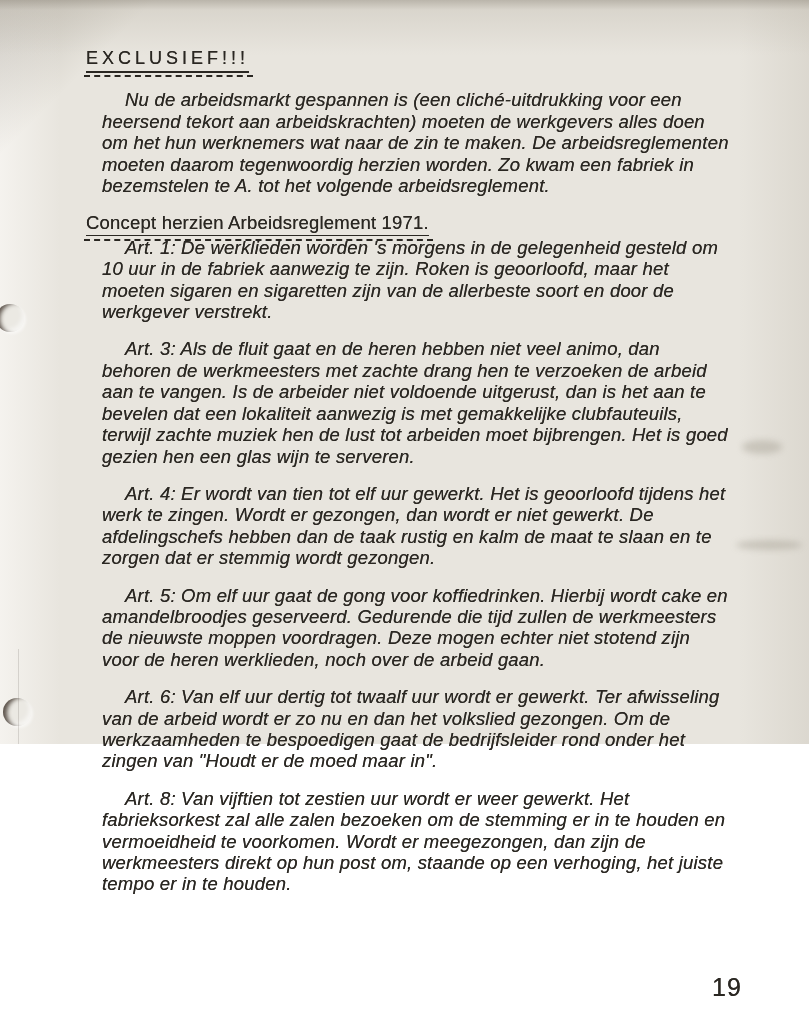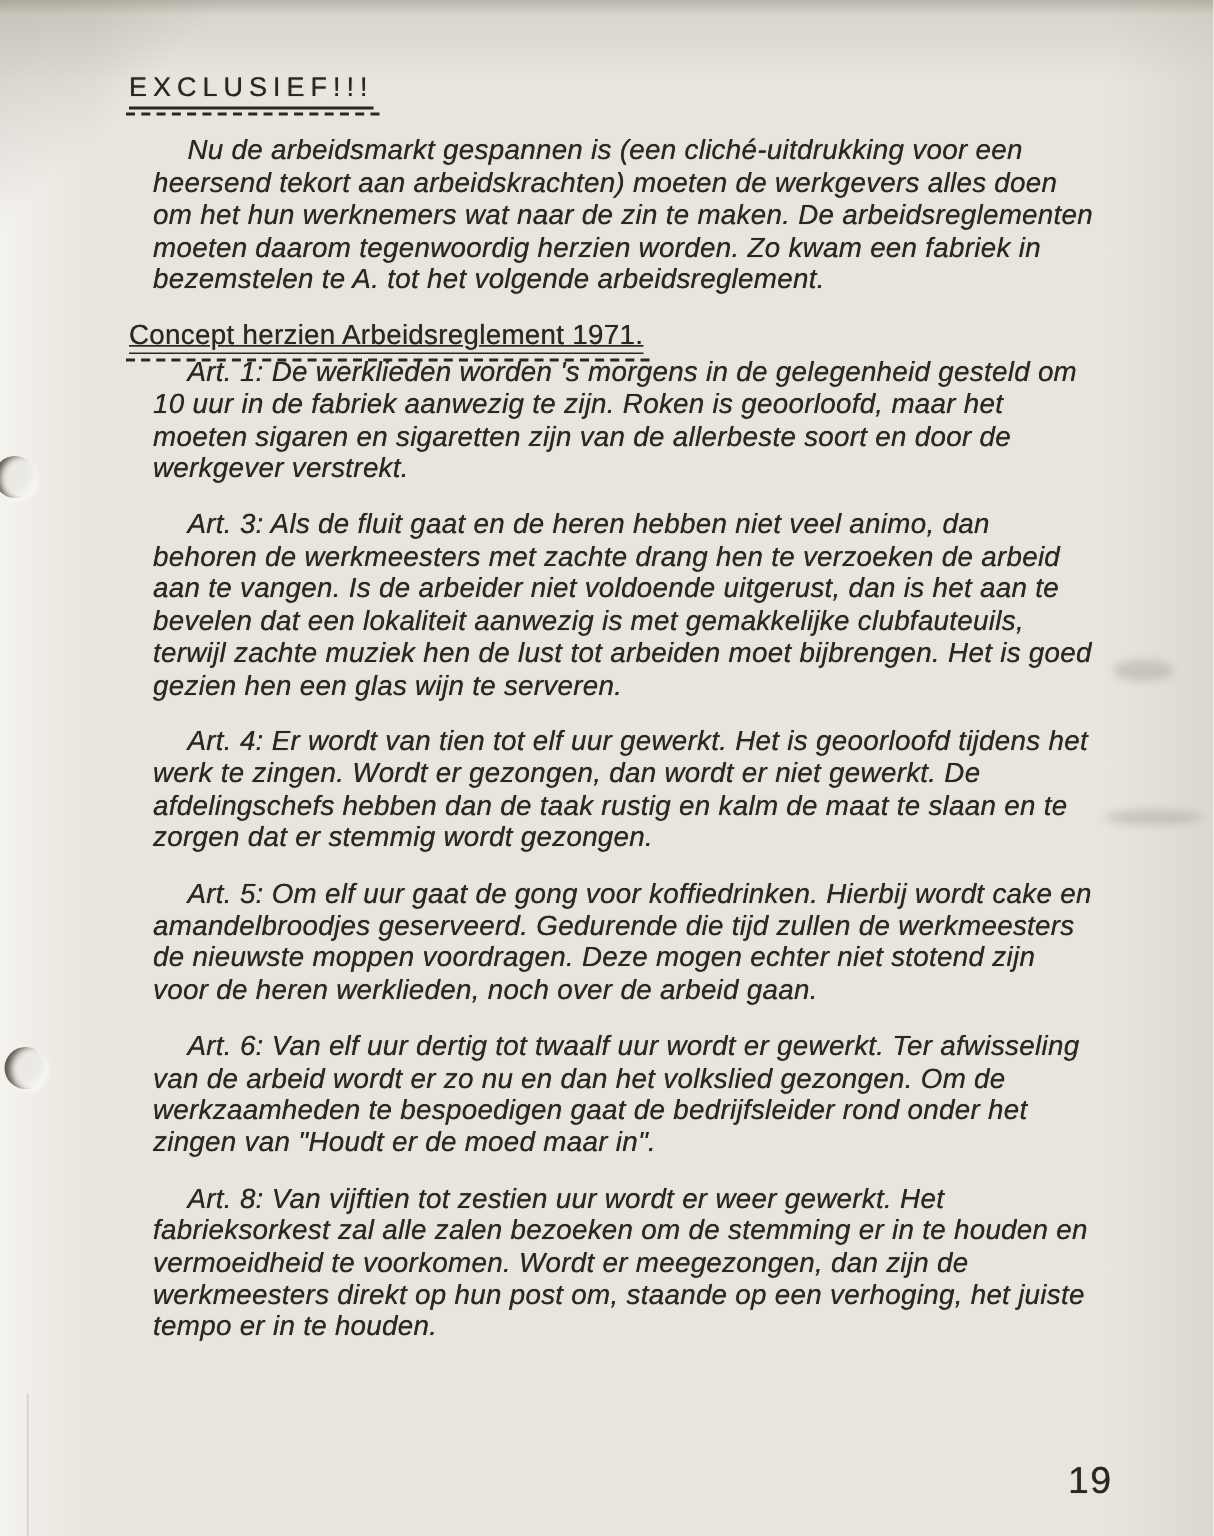--- a/index.html
+++ b/index.html
@@ -6,21 +6,21 @@
     margin: 0;
     padding: 0;
     width: 809px;
     height: 1024px;
     overflow: hidden;
     font-family: "Liberation Sans", "DejaVu Sans", sans-serif;
   }
   .paper {
     position: relative;
     width: 809px;
-    height: 1024px;
+    height: 744px;
     color: #2a2722;
     background:
       linear-gradient(180deg, rgba(148,141,128,0.55) 0px, rgba(190,184,172,0.35) 10px, rgba(232,229,222,0) 55px),
       linear-gradient(135deg, rgba(110,102,88,0.30) 0px, rgba(110,102,88,0) 110px),
       linear-gradient(90deg, rgba(246,244,240,0.9) 0px, rgba(246,244,240,0) 60px),
       linear-gradient(270deg, rgba(176,169,155,0.22) 0px, rgba(176,169,155,0) 70px),
       #e8e5de;
   }
   .content {
     position: absolute;
@@ -52,21 +52,20 @@
     border-bottom: 2.5px dashed #2a2722;
   }
   .subheading {
     display: inline-block;
     margin: 0;
     font-size: 18.5px;
     font-weight: normal;
     padding-bottom: 1px;
     border-bottom: 1.5px solid #2a2722;
     position: relative;
-    text-decoration: underline;
   }
   p.body-par {
     margin: 16px;
     text-indent: 23px;
     font-style: italic;
   }
   .intro { margin-top: 13px; }
   .sub-wrap { margin-top: 9px; }
   .article { margin-top: 11px; }
   .article.first { margin-top: 1px; }

